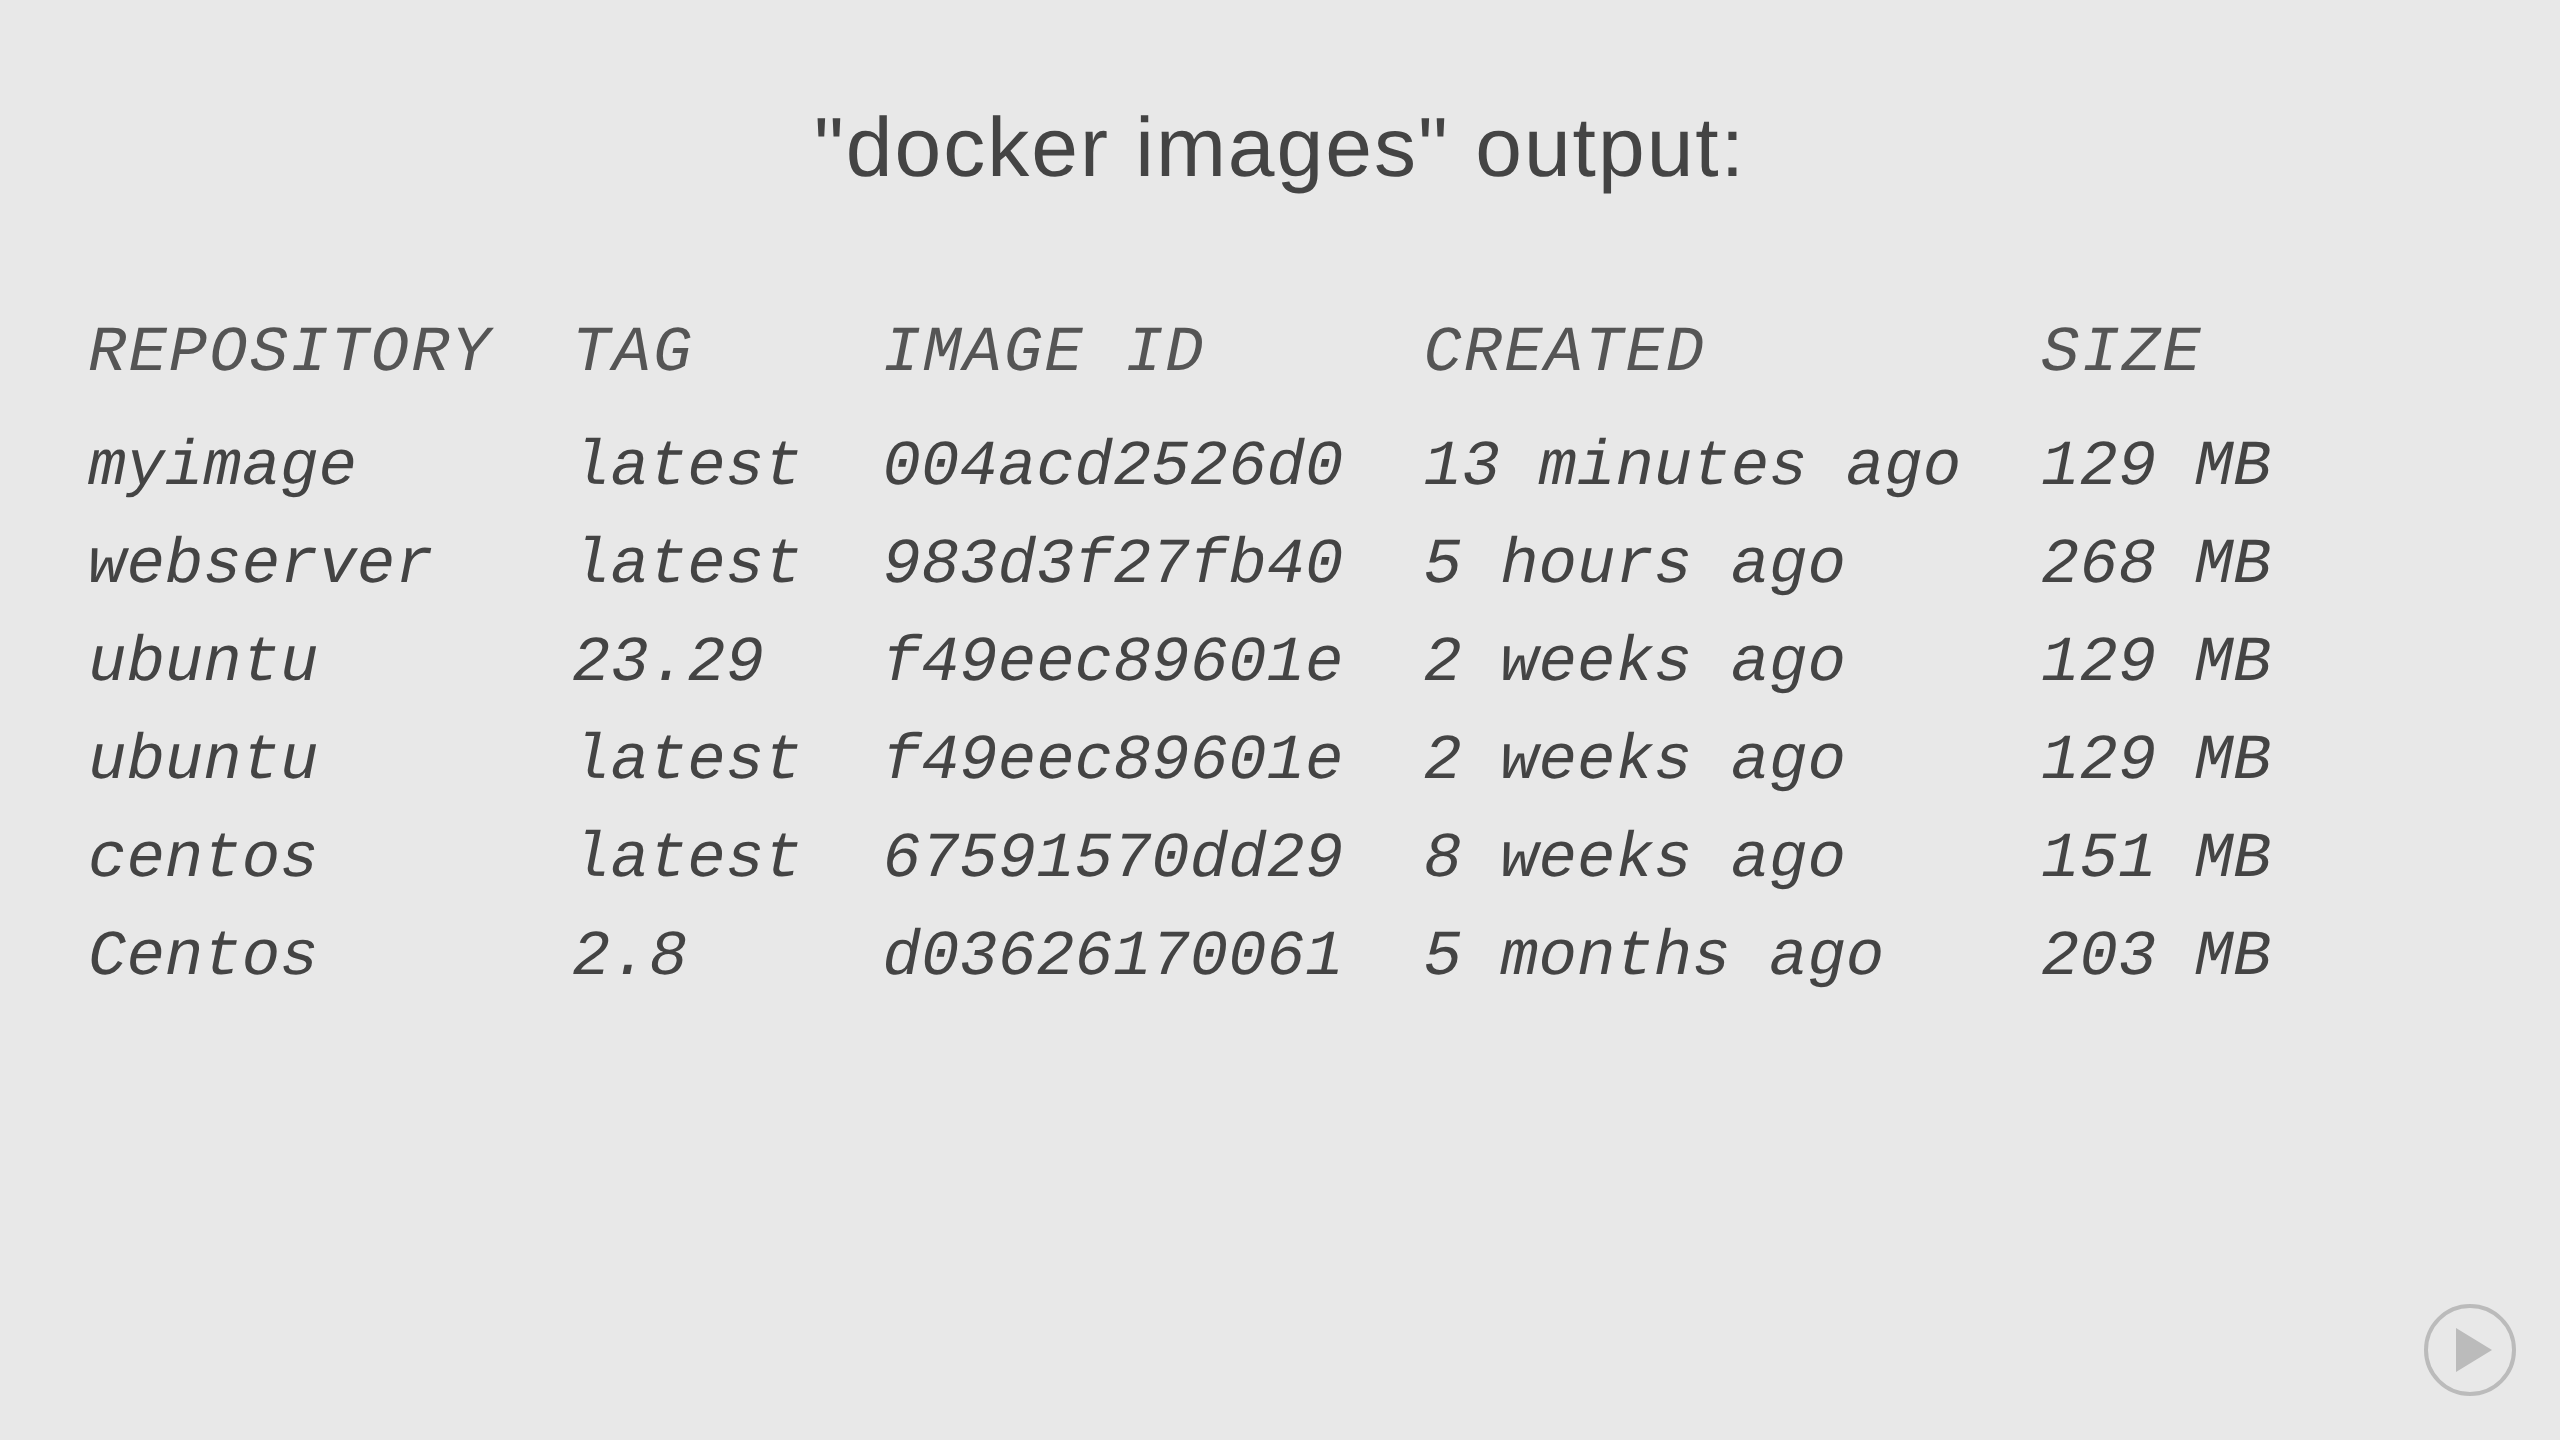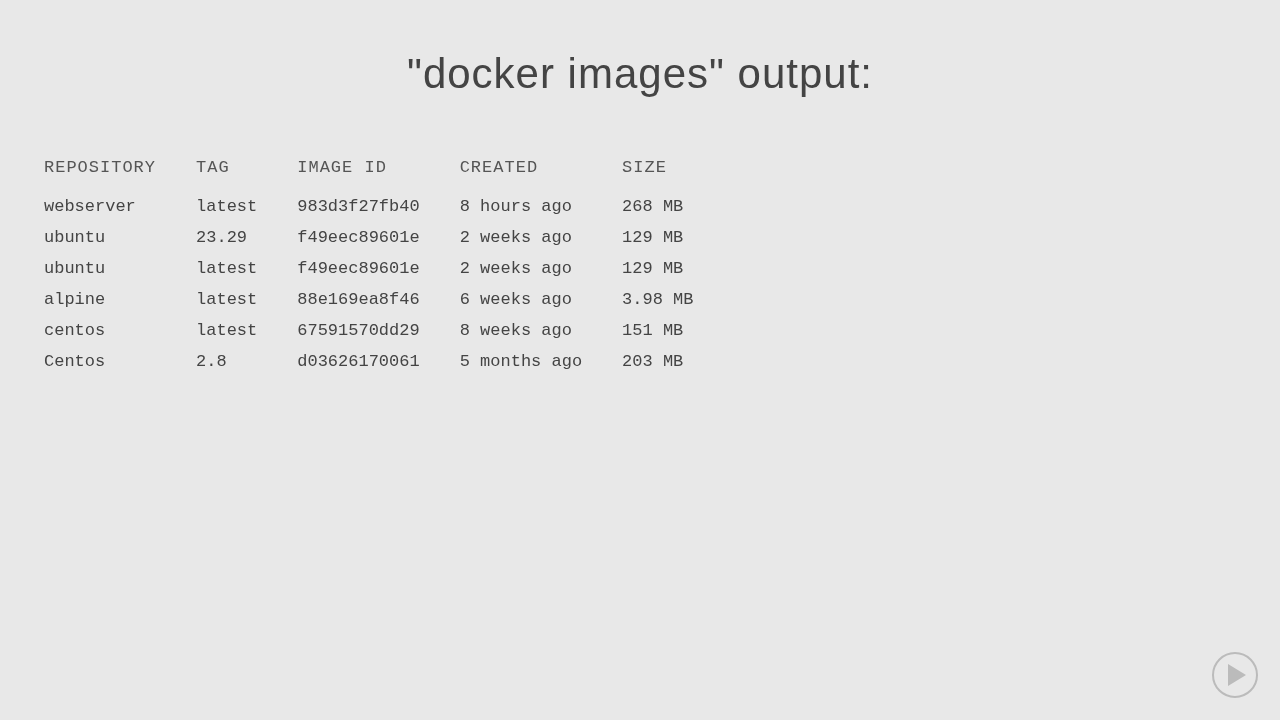--- a/index.html
+++ b/index.html
@@ -27,22 +27,23 @@
       letter-spacing: 1px;
     }
 
     .table-container {
       margin-top: 60px;
       padding-left: 44px;
     }
 
     .table {
       border-collapse: collapse;
-      font-size: 17px;
+      font-size: 32px;
       color: #444;
+      font-style: italic;
     }
 
     .table th {
       font-weight: normal;
       text-align: left;
       padding: 0 40px 14px 0;
       color: #555;
       letter-spacing: 1px;
     }
 
@@ -87,46 +88,46 @@
       <tr>
       <th>REPOSITORY</th>
           <th>TAG</th>
           <th>IMAGE ID</th>
           <th>CREATED</th>
           <th>SIZE</th>
         </tr>
     </thead>
     <tbody id="table-body">
         <tr>
+          <td>myimage</td>
+          <td>latest</td>
+          <td>004acd2526d0</td>
+          <td>13 minutes ago</td>
+          <td>129 MB</td>
+        </tr>
+        <tr>
           <td>webserver</td>
           <td>latest</td>
           <td>983d3f27fb40</td>
-          <td>8 hours ago</td>
+          <td>5 hours ago</td>
           <td>268 MB</td>
         </tr>
         <tr>
           <td>ubuntu</td>
           <td>23.29</td>
           <td>f49eec89601e</td>
           <td>2 weeks ago</td>
           <td>129 MB</td>
         </tr>
         <tr>
           <td>ubuntu</td>
           <td>latest</td>
           <td>f49eec89601e</td>
           <td>2 weeks ago</td>
           <td>129 MB</td>
-        </tr>
-        <tr>
-          <td>alpine</td>
-          <td>latest</td>
-          <td>88e169ea8f46</td>
-          <td>6 weeks ago</td>
-          <td>3.98 MB</td>
         </tr>
         <tr>
           <td>centos</td>
           <td>latest</td>
           <td>67591570dd29</td>
           <td>8 weeks ago</td>
           <td>151 MB</td>
         </tr>
         <tr>
           <td>Centos</td>

